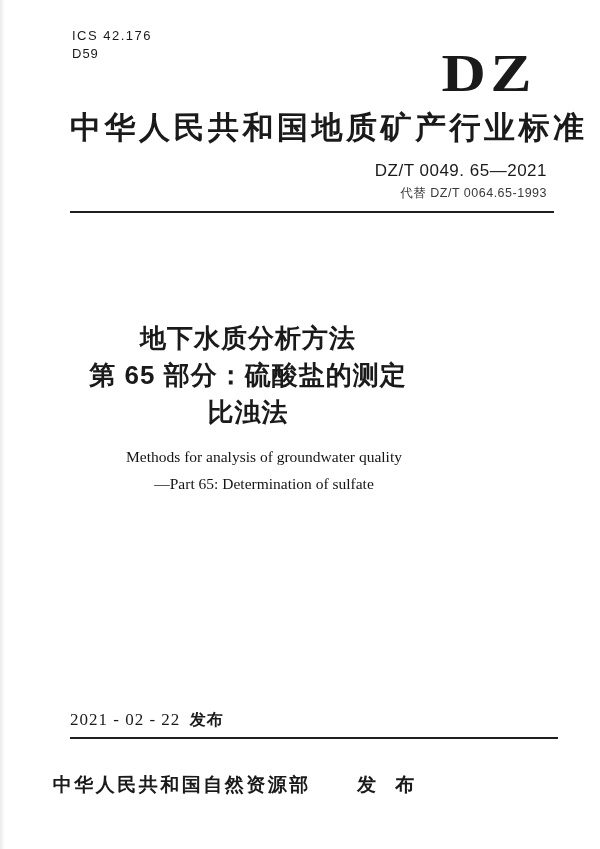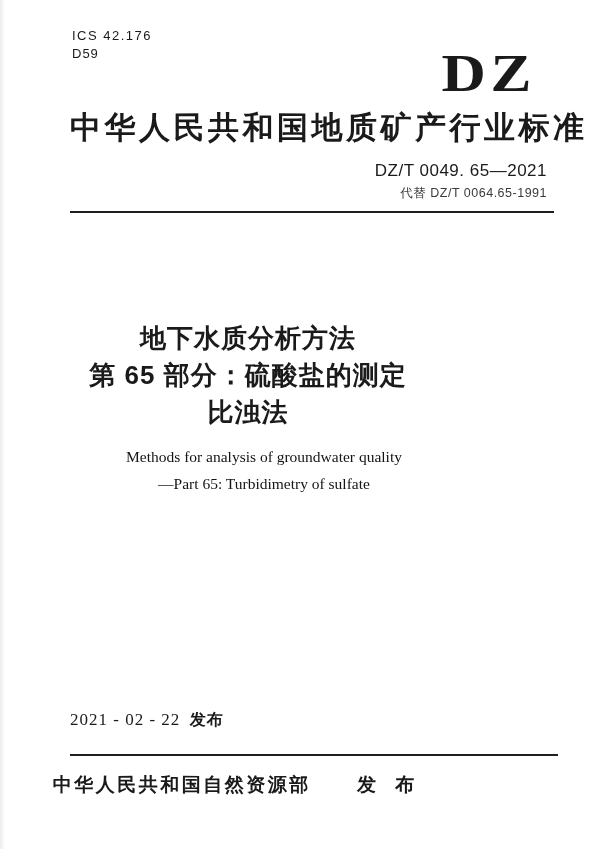--- a/index.html
+++ b/index.html
@@ -54,21 +54,21 @@
   }
   .title-en {
     position: absolute; left: 0; top: 443px; width: 528px;
     text-align: center;
     font-family: "Liberation Serif", serif;
     font-size: 15.5px; line-height: 27px; color: #141414;
   }
   .date-row {
     position: absolute; left: 70px; top: 710px; width: 488px;
     display: flex; justify-content: space-between; align-items: baseline;
-    border-bottom: 2px solid #1f1f1f; padding-bottom: 23px;
+    border-bottom: 2px solid #1f1f1f; padding-bottom: 6px;
   }
   .date-num {
     font-family: "Liberation Serif", serif;
     font-size: 17px; letter-spacing: 1px;
   }
   .date-action {
     font-size: 16px; font-weight: 600; margin-left: 5px; letter-spacing: 1px;
   }
   .publisher-row {
     position: absolute; left: 0; top: 772px; width: 474px;
@@ -83,33 +83,33 @@
 <div class="page">
 
   <div class="ics-code">ICS 42.176</div>
   <div class="class-code">D59</div>
 
   <div class="dz-logo">DZ</div>
 
   <div class="std-name">中华人民共和国地质矿产行业标准</div>
 
   <div class="std-num">DZ/T 0049. 65—2021</div>
-  <div class="replaces-note">代替 DZ/T 0064.65-1991</div>
+  <div class="replaces-note">代替 DZ/T 0064.65-1993</div>
 
   <div class="header-rule"></div>
 
   <div class="title-cn">
     <div>地下水质分析方法</div>
     <div>第 65 部分：硫酸盐的测定</div>
     <div>比浊法</div>
   </div>
 
   <div class="title-en">
     <div>Methods for analysis of groundwater quality</div>
-    <div>—Part 65: Turbidimetry of sulfate</div>
+    <div>—Part 65: Determination of sulfate</div>
   </div>
 
   <div class="date-row">
     <div>
       <span class="date-num">2021 - 02 - 22</span>
       <span class="date-action">发布</span>
     </div>
   </div>
 
   <div class="publisher-row">

